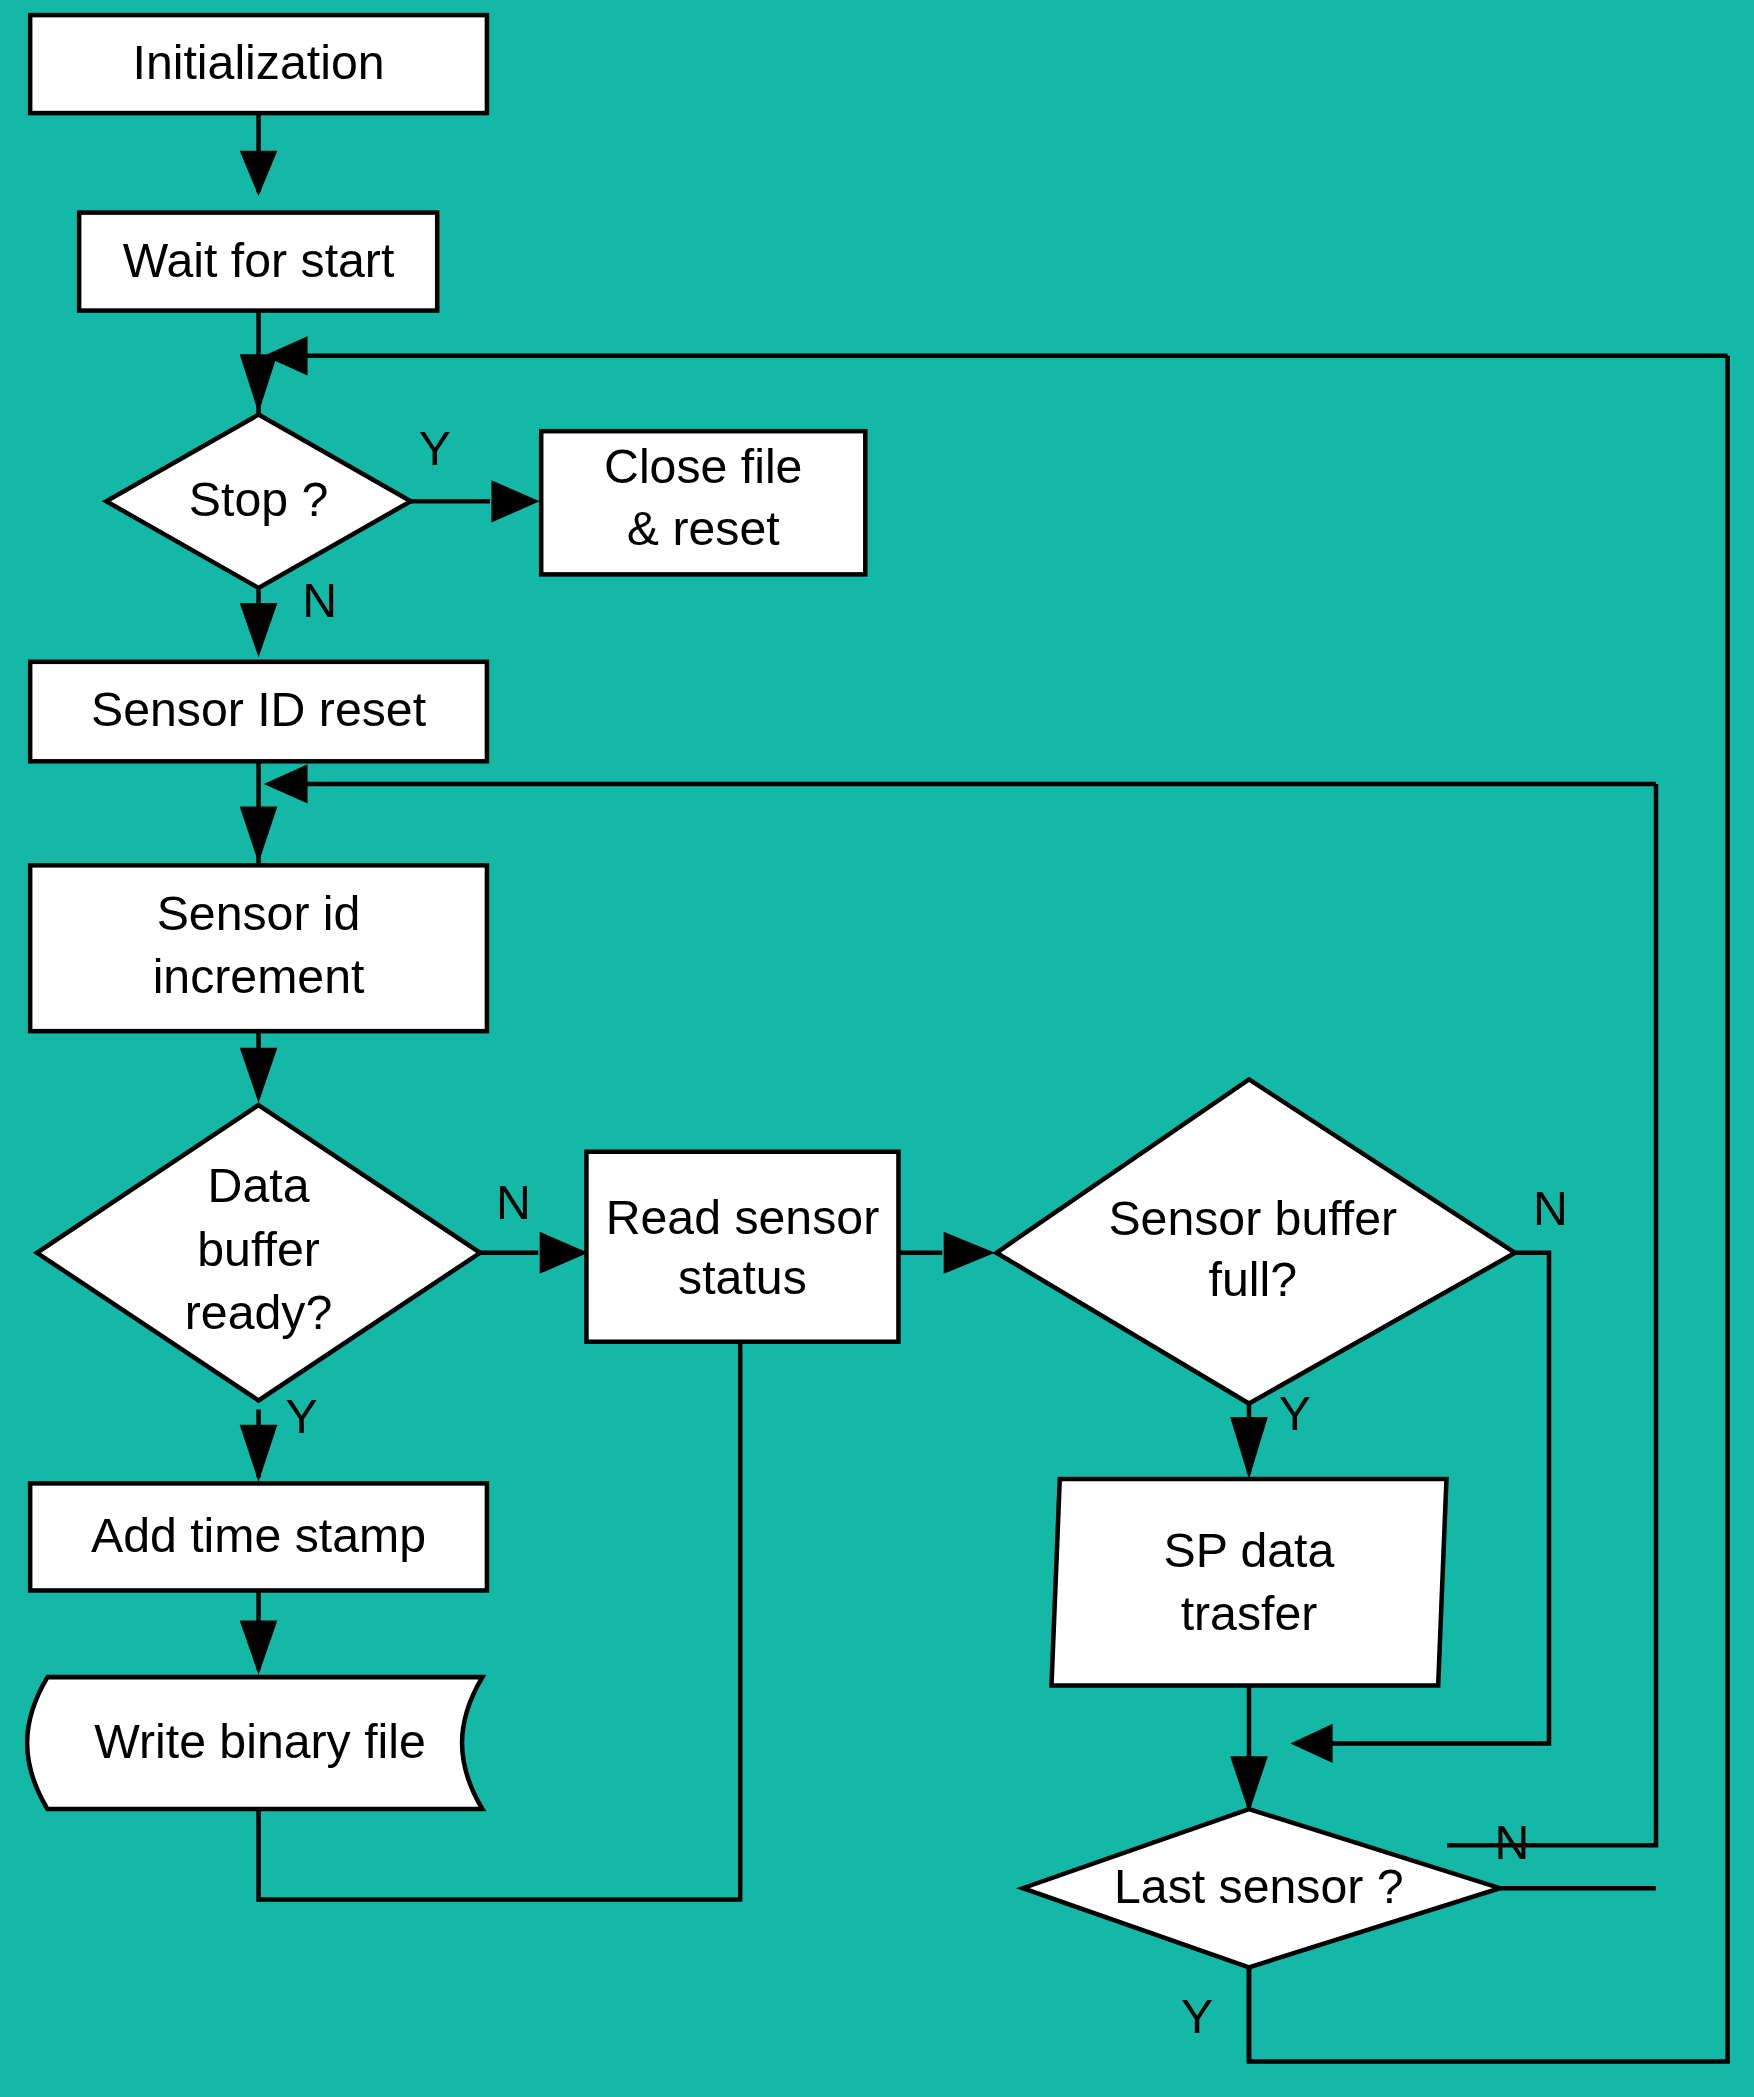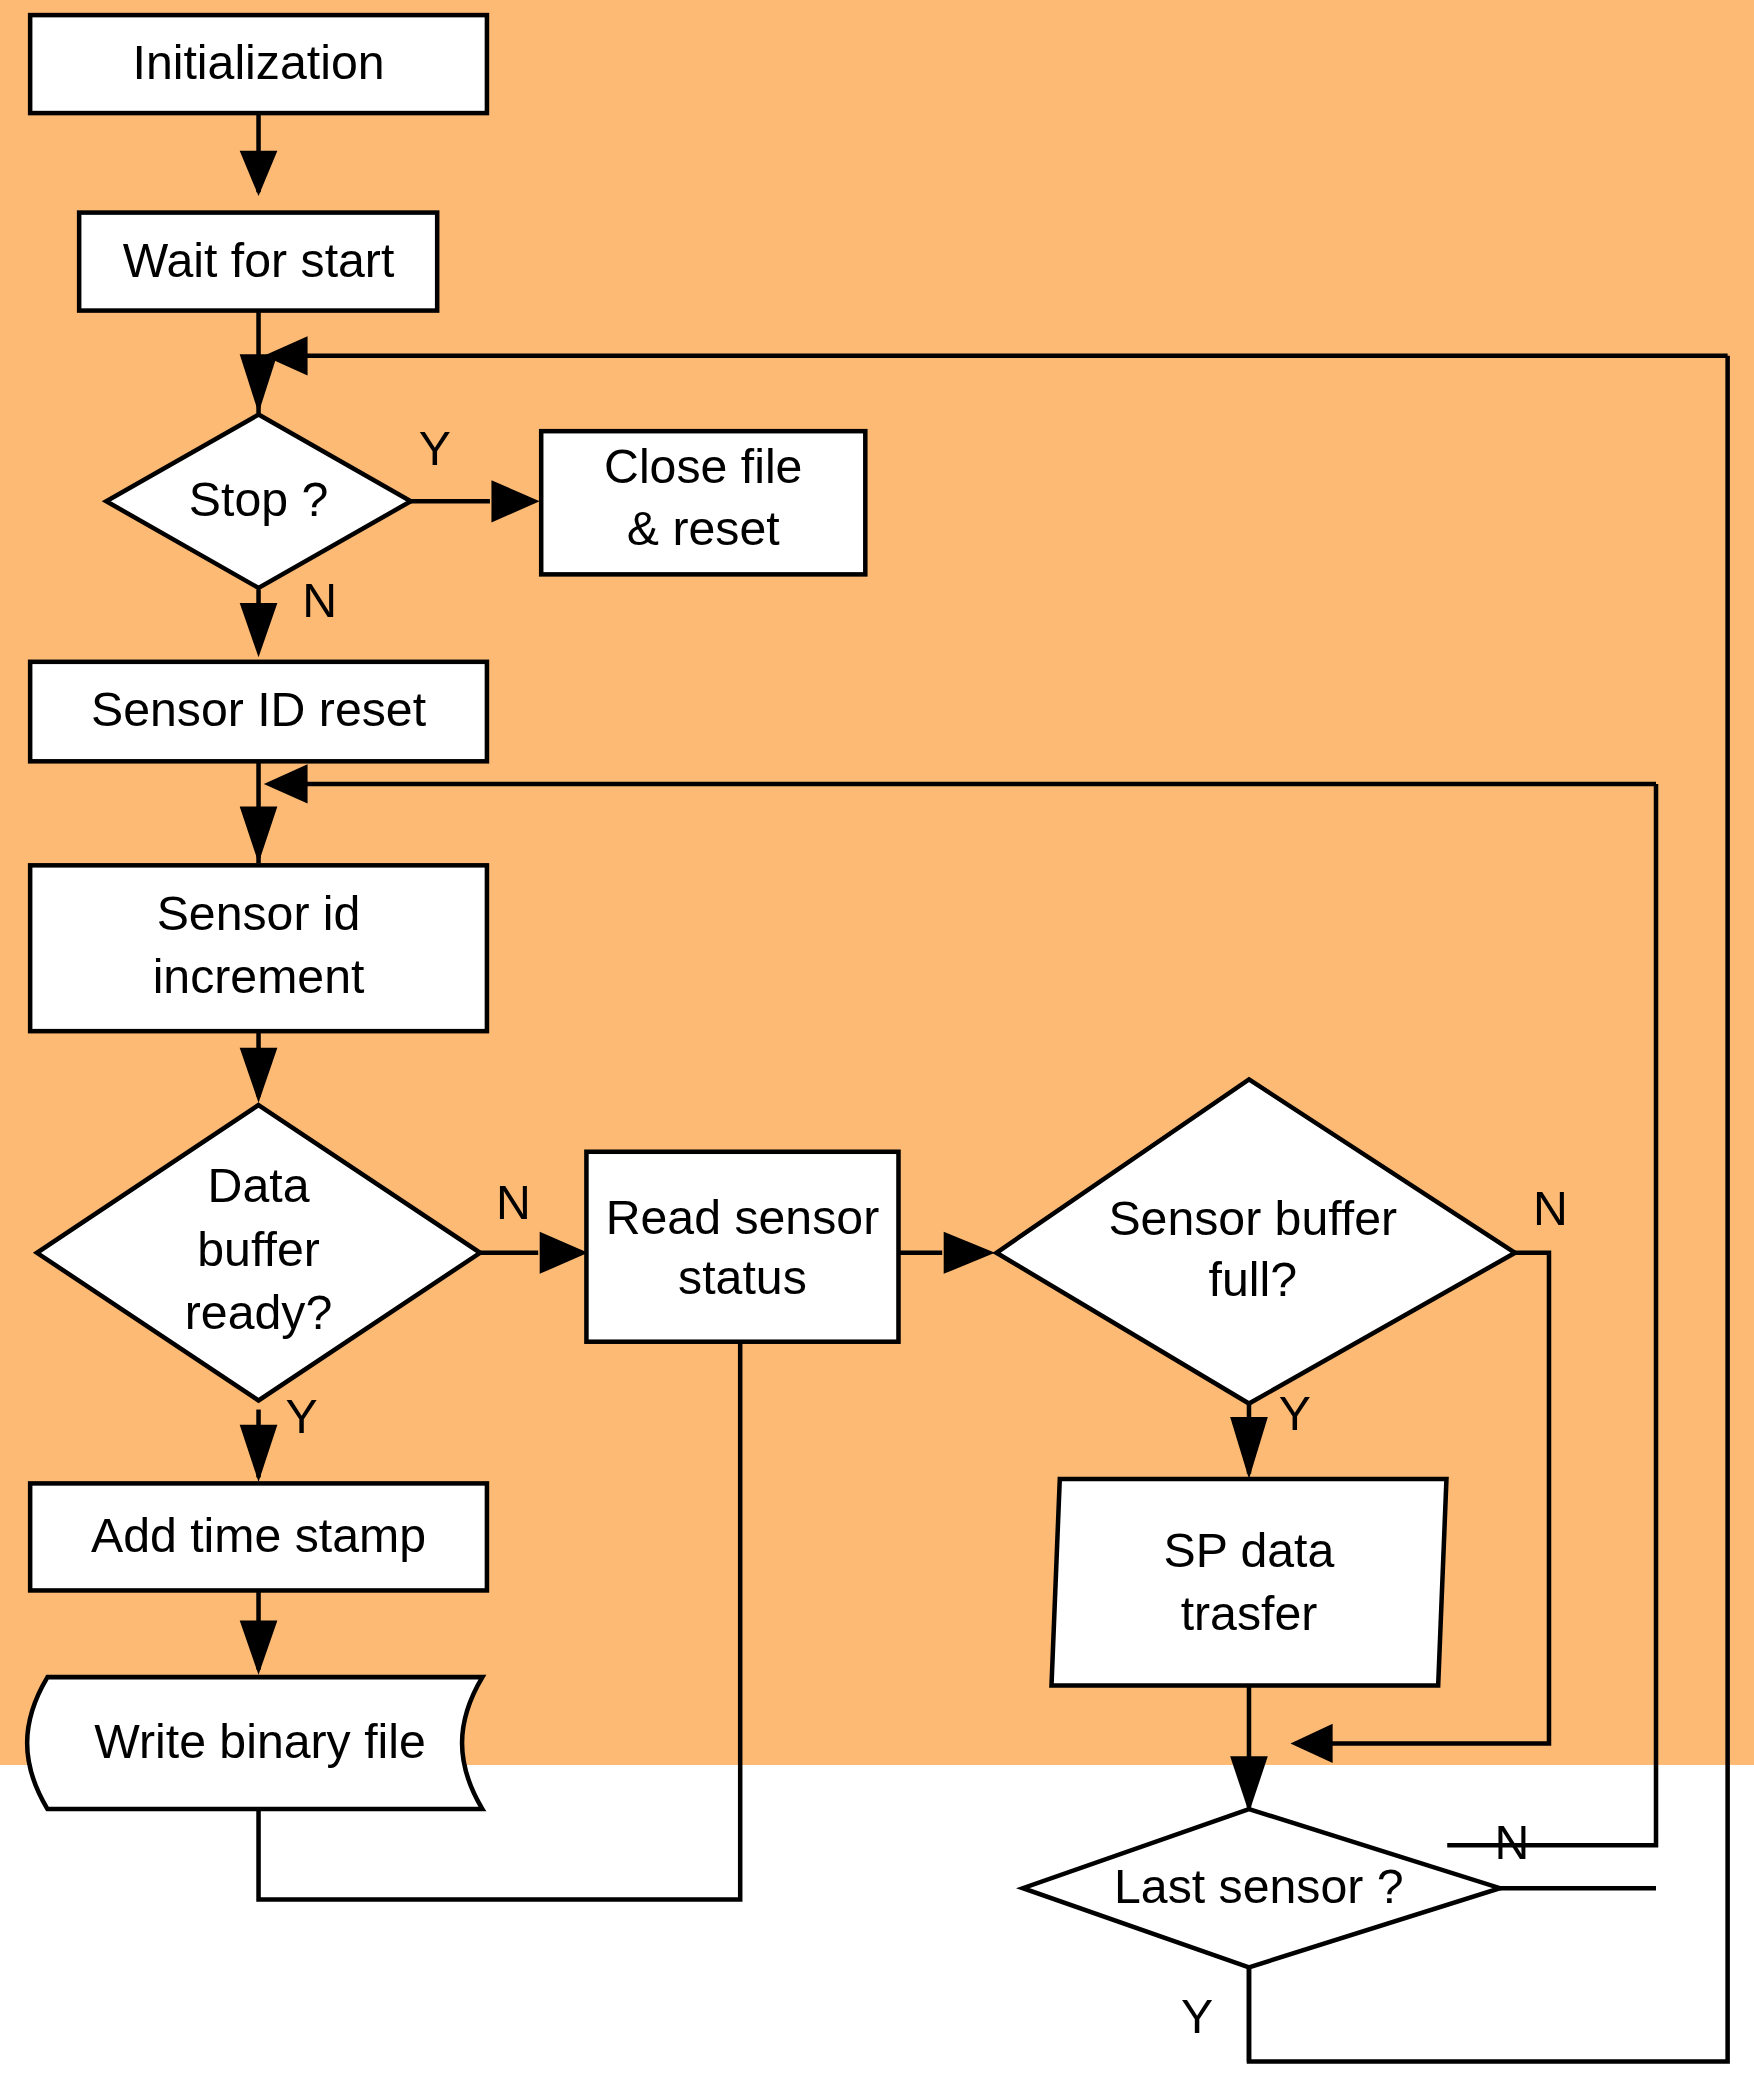--- a/index.html
+++ b/index.html
@@ -10,22 +10,22 @@
   }
   body {
     width: 1754px;
     height: 2097px;
     font-family: "Liberation Sans", sans-serif;
     overflow: hidden;
   }
   #flowchart-root {
     position: relative;
     width: 1754px;
-    height: 1765px;
-    background: #fdba74;
+    height: 2097px;
+    background: #14b8a6;
   }
   svg#flow-svg {
     display: block;
     width: 1754px;
     height: 2097px;
   }
   .shape-outline {
     fill: #ffffff;
     stroke: #000000;
     stroke-width: 6;

